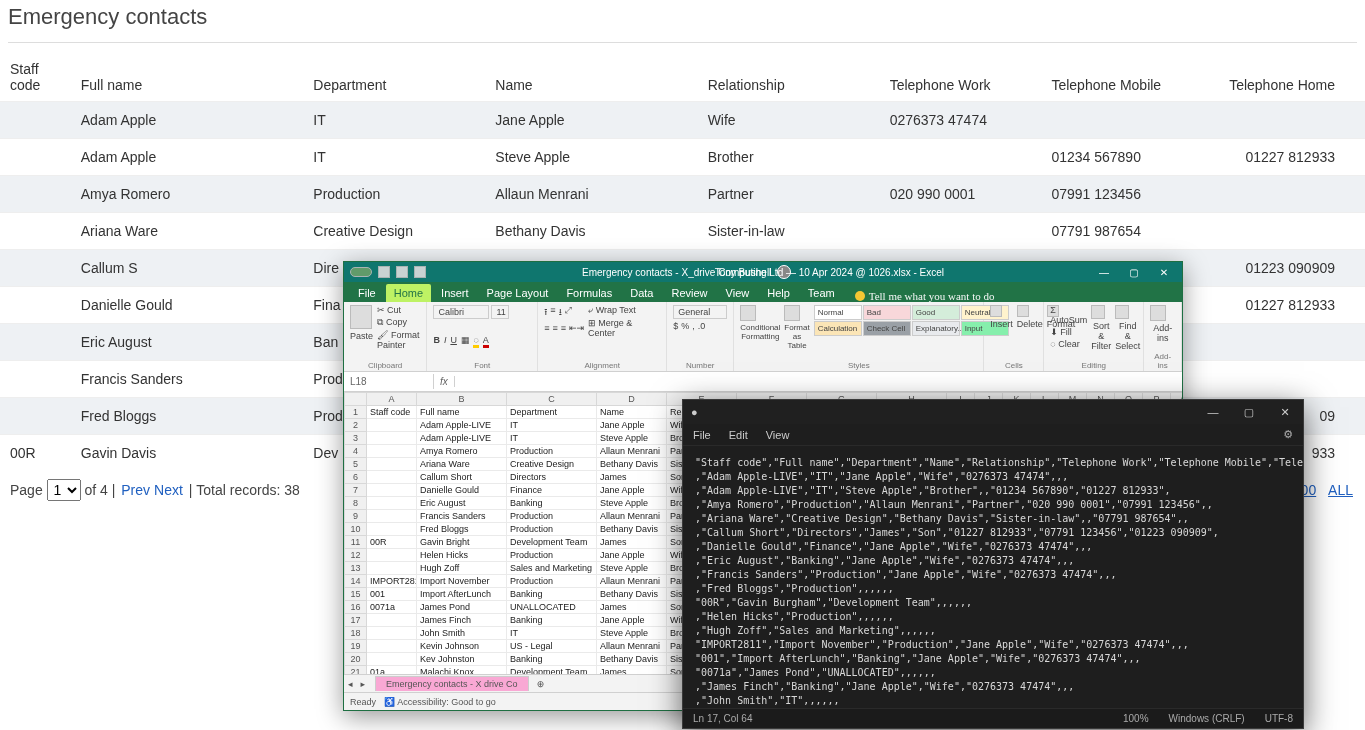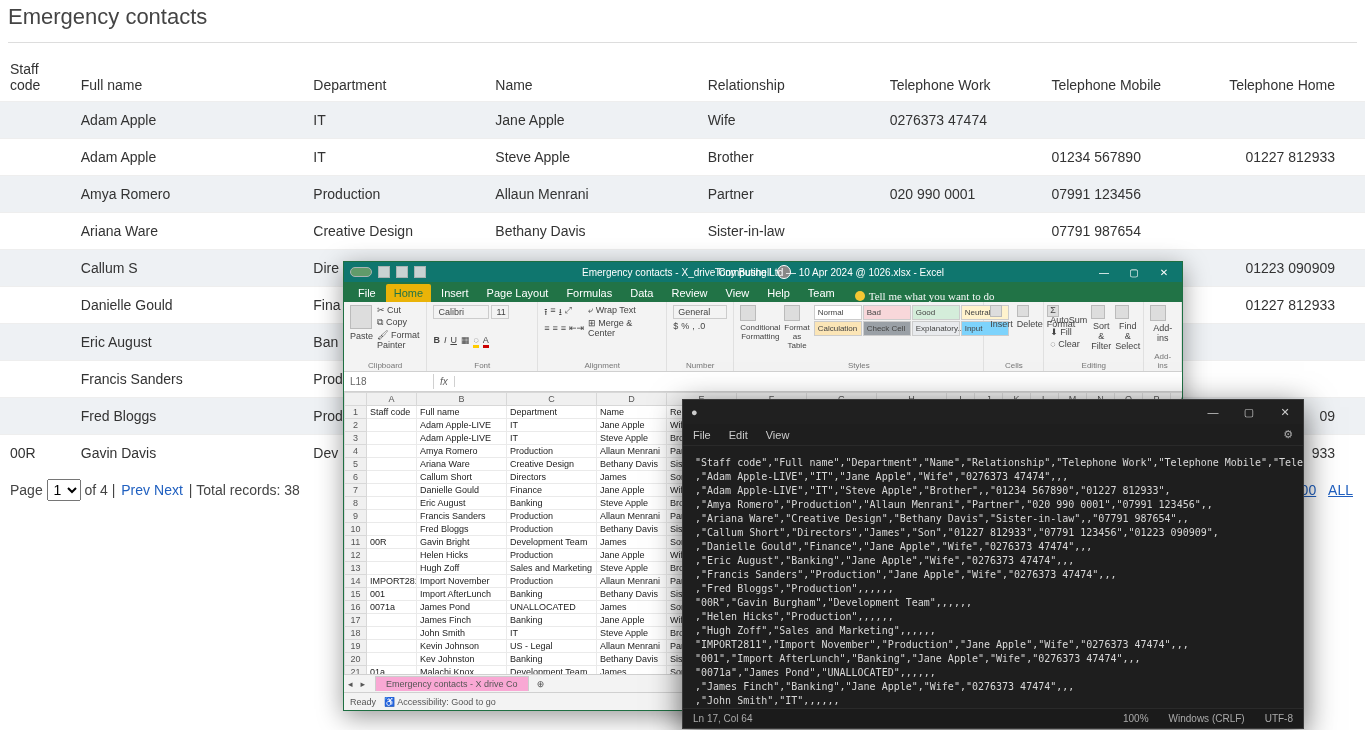--- a/index.html
+++ b/index.html
@@ -31,21 +31,21 @@
   .excel-titlebar { background:#0f766e; color:#fff; height:20px; display:flex; align-items:center; font-size:10px; position:relative; }
   .excel-title { position:absolute; left:50%; transform:translateX(-50%); white-space:nowrap; }
   .excel-qat { display:flex; gap:6px; padding-left:6px; align-items:center; }
   .excel-qat .ic { width:12px; height:12px; opacity:.9; }
   .excel-winbtns { margin-left:auto; display:flex; gap:2px; padding-right:4px; }
   .excel-winbtns .wb { width:28px; height:20px; display:flex; align-items:center; justify-content:center; font-size:10px; }
   .excel-user { margin-left:auto; margin-right:10px; display:flex; align-items:center; gap:6px; }
   .avatar { width:14px;height:14px;border-radius:50%;background:#888;border:1px solid #fff; }
   .excel-tabs { background:#217346; height:20px; display:flex; align-items:flex-end; font-size:11px; color:#fff; padding-left:6px; gap:2px; position:relative; }
   .excel-tabs .tab { padding:3px 8px 3px; cursor:pointer; }
-  .excel-tabs .tab.active { background:#eab308; color:#217346; border-radius:2px 2px 0 0; }
+  .excel-tabs .tab.active { background:#bef264; color:#217346; border-radius:2px 2px 0 0; }
   .tellme { margin-left:10px; display:flex; align-items:center; gap:4px; opacity:.95;font-family:Liberation Serif, serif; }
   .tellme .bulb { width:10px;height:10px; background:#ffcc33; border-radius:50%; }
   .excel-ribbon { background:#f3f3f3; height:70px; display:flex; font-size:9px; color:#444; border-bottom:1px solid #d0d0d0; overflow:hidden; }
   .rgrp { border-right:1px solid #e0e0e0; padding:3px 6px 1px; display:flex; flex-direction:column; justify-content:space-between; }
   .rgrp .lbl { text-align:center; font-size:8px; color:#777; padding-top:2px; }
   .rgrp .body { display:flex; gap:4px; align-items:flex-start; flex:1; }
   .ic { display:inline-block; background:#ddd; border:1px solid #bbb; }
   .btncol { display:flex; flex-direction:column; gap:2px; font-size:9px; }
   .cell-styles { display:grid; grid-template-columns:repeat(4,48px); gap:1px; font-size:8px; }
   .cell-styles div { padding:2px 3px; border:1px solid #ccc; text-align:left; }
@@ -347,21 +347,21 @@
           <span>Format as Table</span>
         </div>
         <div class="cell-styles" id="cell-styles">
             <div style="background: rgb(255, 255, 255);">Normal</div>
             <div style="background: rgb(248, 215, 218);">Bad</div>
             <div style="background: rgb(212, 237, 218);">Good</div>
             <div style="background: rgb(255, 243, 205);">Neutral</div>
             <div style="background: rgb(251, 229, 182);">Calculation</div>
             <div style="background: rgb(154, 160, 166);">Check Cell</div>
             <div style="background: rgb(232, 234, 237);">Explanatory...</div>
-            <div style="background: #7dd3fc;">Input</div>
+            <div style="background: #86efac;">Input</div>
           </div>
       </div>
       <div class="lbl">Styles</div>
     </div>
     <div class="rgrp" style="width:60px">
       <div class="body">
         <div class="btncol" style="text-align:center">
             <span class="ic" style="width:12px;height:12px"></span>
             <span>Insert</span>
           </div>

